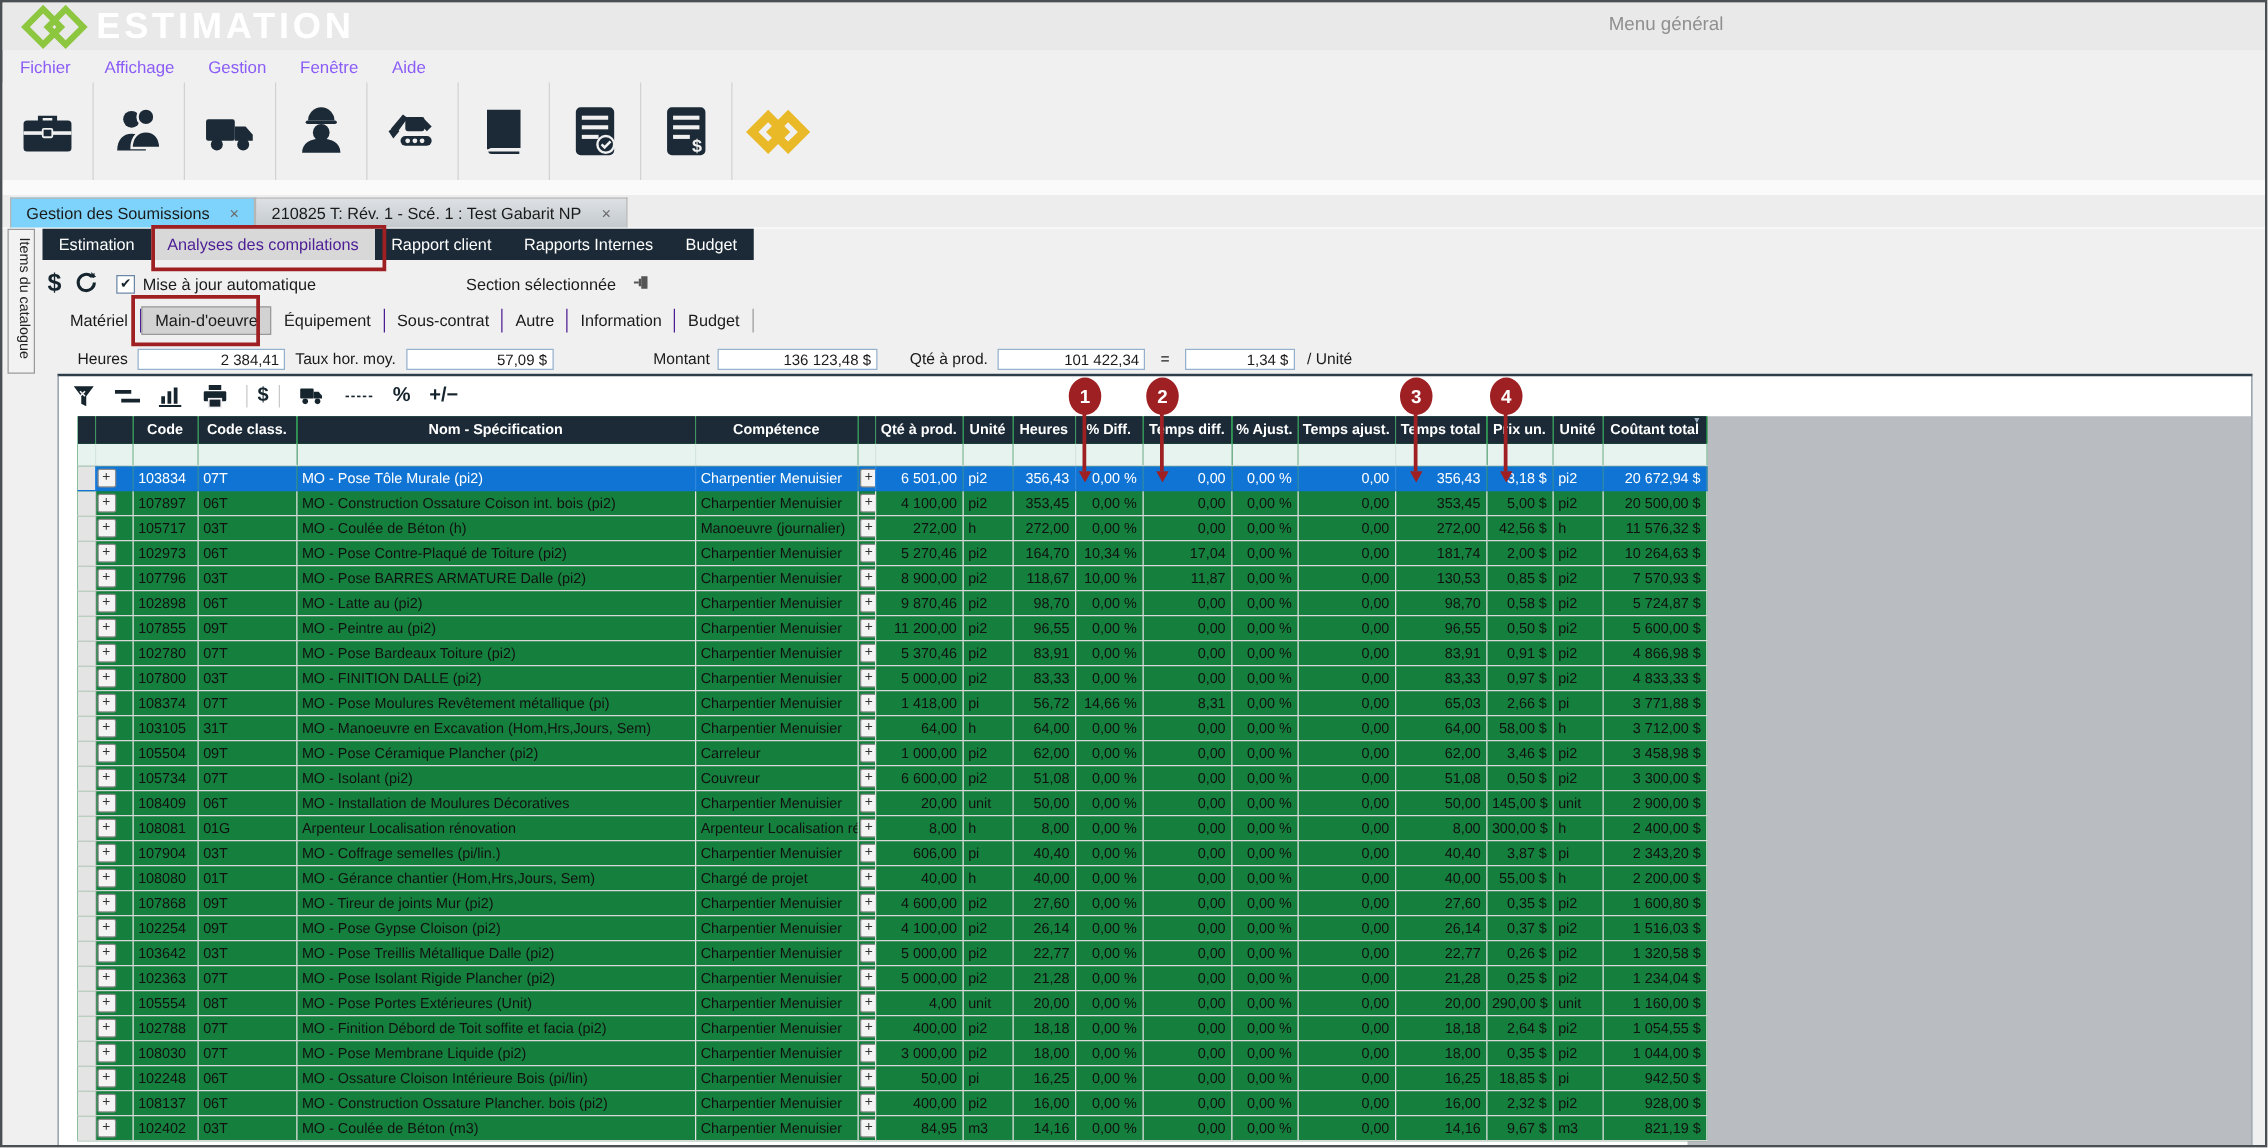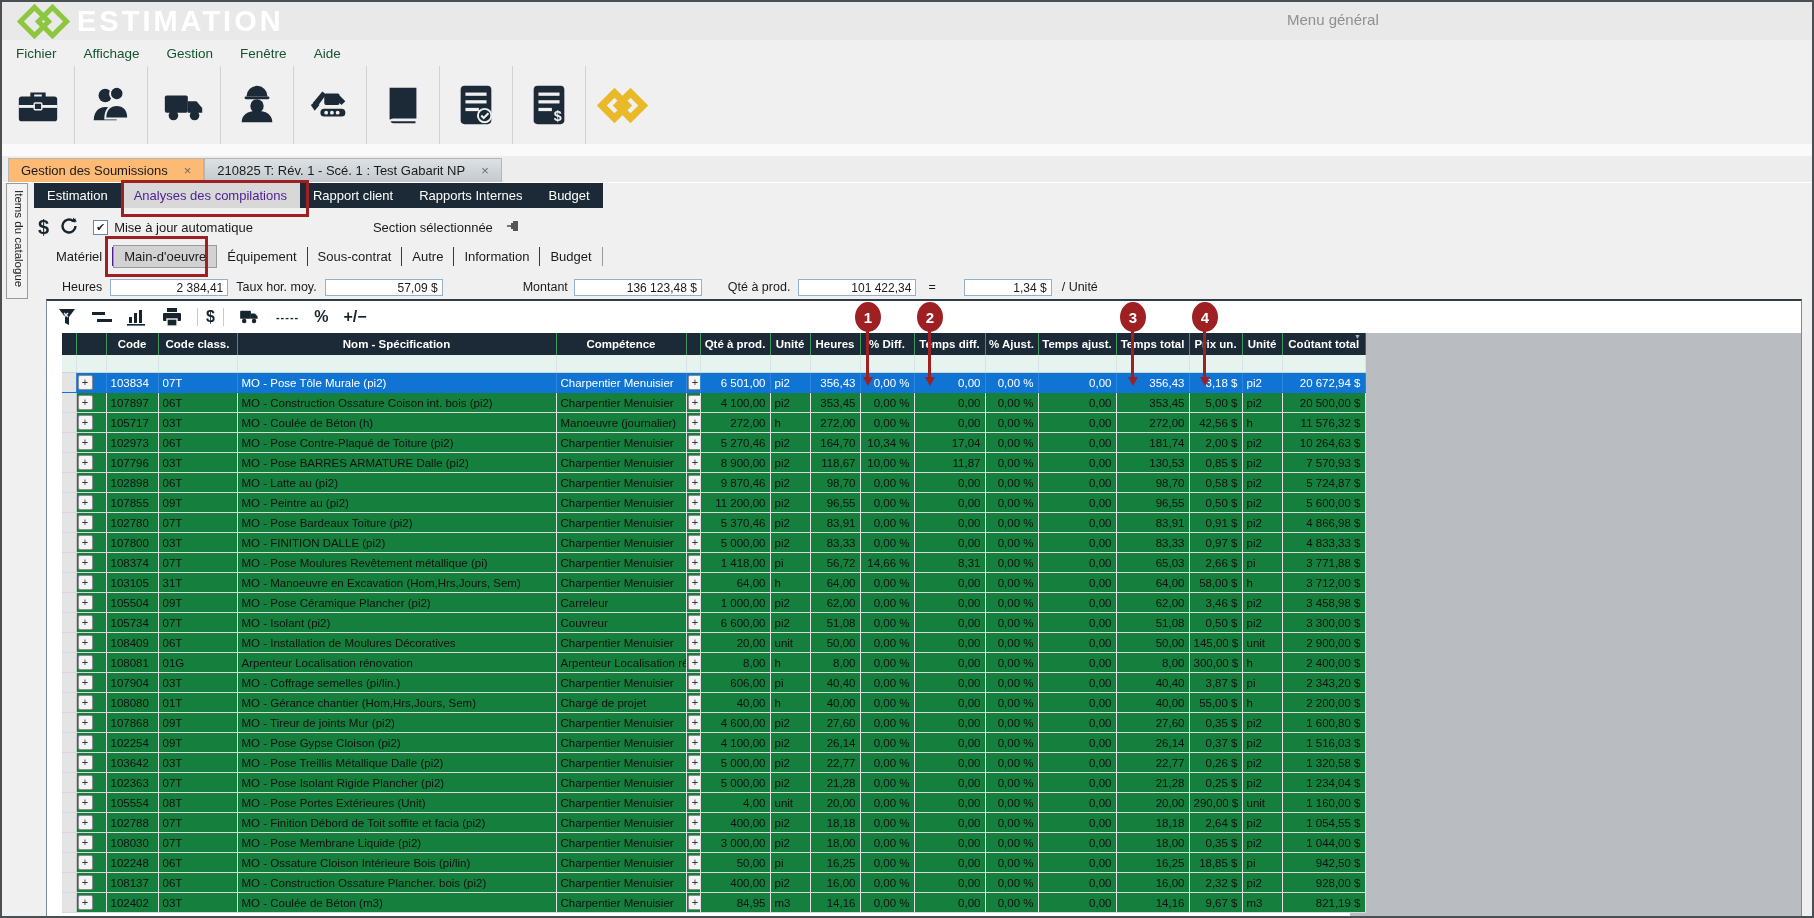--- a/index.html
+++ b/index.html
@@ -7,36 +7,36 @@
 
   
   .titlebar{position:relative;height:38px;background:#e9e9e9;display:flex;align-items:center;padding-left:20px;}
   .brandmark{display:inline-flex;margin-right:12px;}
   .dia{width:15px;height:15px;border:5px solid #8dc63f;transform:rotate(45deg);box-sizing:content-box;}
   .dia+.dia{margin-left:-7px;}
   .app-title{color:#ffffff;font-size:29px;font-weight:bold;letter-spacing:3px;}
   .menu-general{position:absolute;left:1285px;top:9px;color:#8f8f8f;font-size:15px;}
 
   
-  .menubar{height:26px;display:flex;align-items:center;gap:27px;padding-left:14px;font-size:13.5px;color:#14532d;}
+  .menubar{height:26px;display:flex;align-items:center;gap:27px;padding-left:14px;font-size:13.5px;color:#8b5cf6;}
   .menubar span{cursor:default;}
 
   
   .toolbar{height:78px;display:flex;background:#f0f0f0;}
   .tool{width:72px;display:flex;align-items:center;justify-content:center;border-right:1px solid #d2d2d2;}
   .tool:last-child{border-right:none;}
   .tool svg{display:block;}
   .gold .dia2{width:11px;height:11px;border:7px solid #eab928;transform:rotate(45deg);box-sizing:content-box;}
   .gold{display:inline-flex;}
   .gold .dia2+.dia2{margin-left:-9px;}
   .strip{height:12px;background:#fafafa;}
 
   
   .doctabs{height:26px;background:#ededed;display:flex;align-items:flex-end;padding-left:6px;border-bottom:1px solid #ffffff;}
-  .doctab{height:23px;display:flex;align-items:center;gap:16px;padding:0 12px;font-size:13px;color:#1a1a1a;border:1px solid #b5b5b5;border-bottom:none;background:#fdba74;}
+  .doctab{height:23px;display:flex;align-items:center;gap:16px;padding:0 12px;font-size:13px;color:#1a1a1a;border:1px solid #b5b5b5;border-bottom:none;background:#7dd3fc;}
   .doctab.active{background:linear-gradient(#dde1e4,#c3c9ce);}
   .doctab .x{color:#6b6b6b;font-size:13px;}
 
   
   .main{position:relative;height:736px;background:#f0f0f0;}
   .vtab{position:absolute;left:4px;top:0;width:22px;height:116px;background:#f2f2f2;border:1px solid #9a9a9a;box-sizing:border-box;writing-mode:vertical-rl;font-size:11.5px;color:#222;padding:6px 2px;text-align:left;}
   .subtabs{position:absolute;left:32px;top:0;height:25px;display:flex;background:#1b2a36;}
   .subtab{padding:0 13px;line-height:25px;color:#ffffff;font-size:13px;white-space:nowrap;}
   .subtab.active{background:#d8d8d8;color:#4c1d95;}
   .redbox{position:absolute;border:3px solid #9e2023;z-index:8;pointer-events:none;}
@@ -60,21 +60,21 @@
   .summary{position:absolute;left:60px;top:94px;height:20px;display:flex;align-items:center;font-size:12.5px;color:#1a1a1a;}
   .field{height:17px;border:1px solid #94b0cc;background:#fff;font-size:12px;text-align:right;padding:1px 4px 0 2px;box-sizing:border-box;white-space:nowrap;}
   .f-heures{width:118px;margin-left:8px;}
   .l-taux{margin-left:8px;}
   .f-taux{width:118px;margin-left:8px;}
   .l-montant{margin-left:32px;padding-left:48px;}
   .f-montant{width:128px;margin-left:6px;}
   .l-qte{margin-left:26px;}
   .f-qte{width:118px;margin-left:8px;}
   .eq{margin-left:12px;}
-  .f-unitprice{width:88px;margin-left:28px;}
+  .f-unitprice{width:88px;margin-left:12px;}
   .l-perunit{margin-left:10px;}
 
   
   .panel{position:absolute;left:44px;top:116px;width:1756px;height:618px;background:#ffffff;border:1px solid #7e8a93;border-top:2px solid #2e3d4a;box-sizing:border-box;}
   .icon-row{height:32px;display:flex;align-items:center;gap:15px;padding-left:10px;}
   .ticon{display:flex;align-items:center;justify-content:center;color:#16242e;}
   .ticon.sep{border-left:1px solid #c9c9c9;border-right:1px solid #c9c9c9;padding:0 8px;}
   .txticon{font-weight:bold;font-size:16px;color:#16242e;}
   .dashes{font-weight:bold;font-size:11px;letter-spacing:1px;}
   .right-fill{position:absolute;left:1303px;top:32px;right:0;bottom:0;background:#b9bdc1;}

